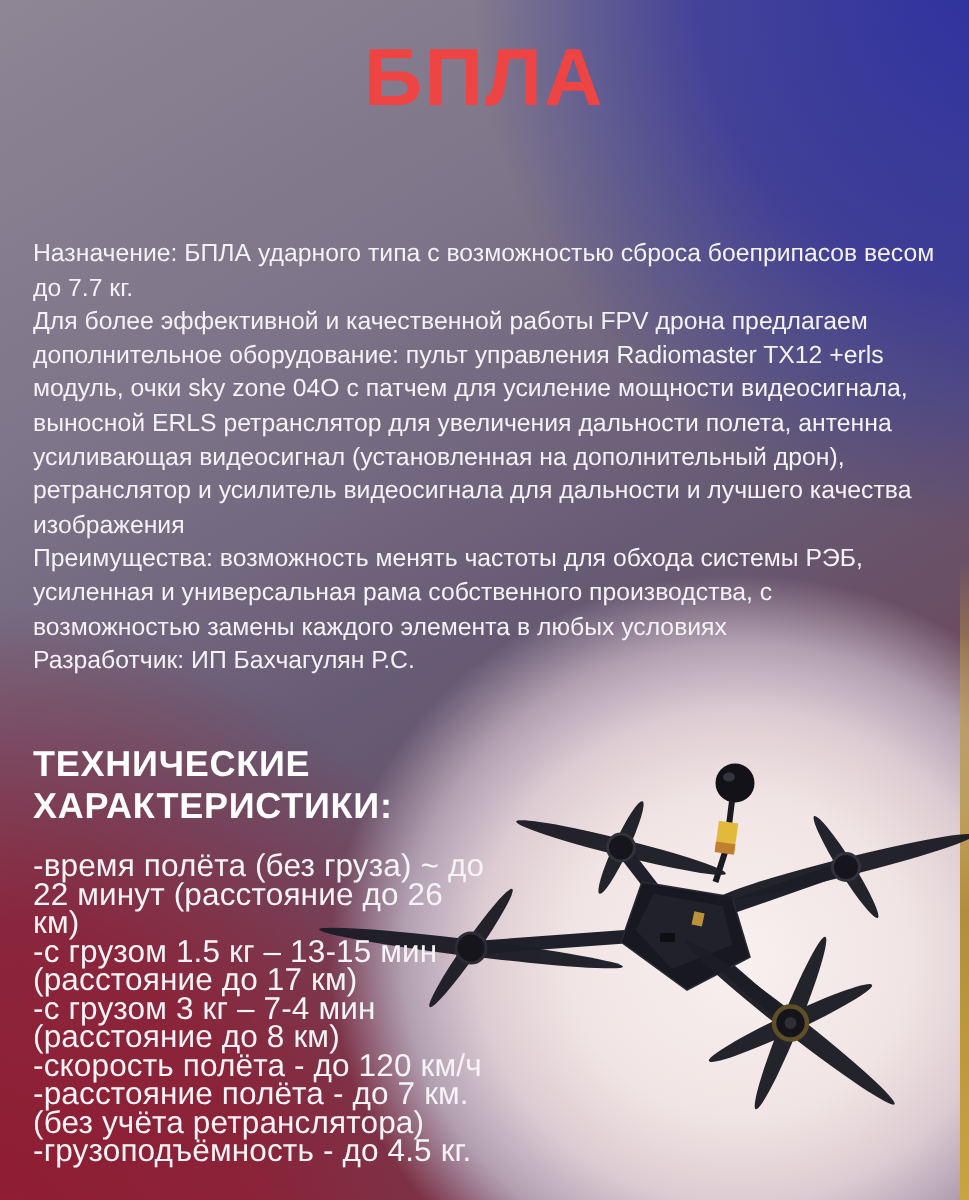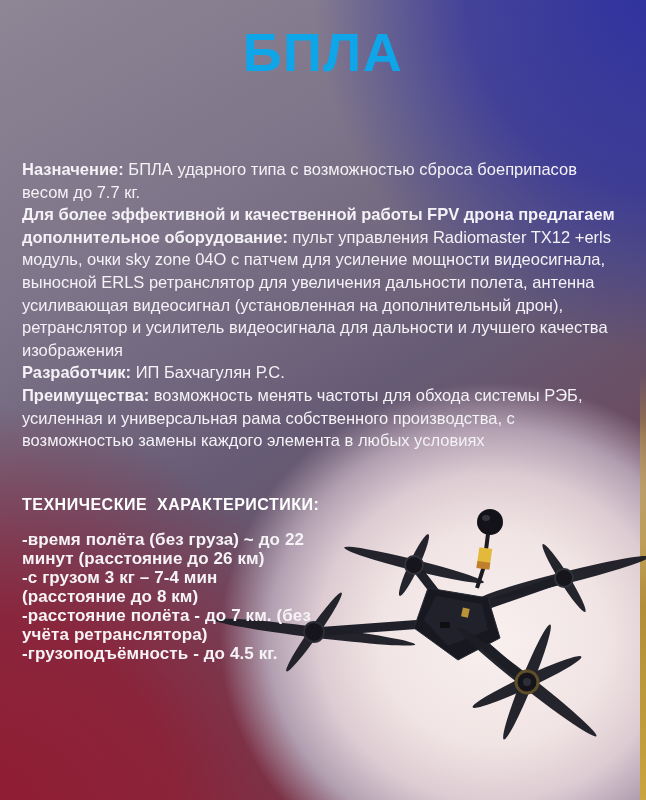--- a/index.html
+++ b/index.html
@@ -26,38 +26,38 @@
     position:absolute;right:0;top:372px;bottom:0;width:6px;
     background:linear-gradient(to bottom,
       rgba(201,164,62,0) 0%, rgba(201,164,62,0.45) 14%,
       #b28e3a 55%, #caa43e 100%);
   }
   .drone-svg{position:absolute;right:0;bottom:0;width:450px;height:330px;}
 
   .title{
     position:absolute;top:24px;left:0;width:100%;margin:0;
     text-align:center;font-weight:800;font-size:54px;line-height:57px;
-    letter-spacing:1.5px;color:#0ea5e9;
+    letter-spacing:1.5px;color:#ef4444;
   }
   .title span{display:block;}
 
   .desc{
     position:absolute;left:22px;top:158px;width:604px;
     font-size:16.5px;line-height:22.6px;color:#f4f2f6;
   }
   .desc p{margin:0;}
-  .desc b{font-weight:bold;text-align:center;}
+  .desc b{font-weight:normal;text-align:center;}
 
   .specs{position:absolute;left:22px;top:496px;width:302px;}
   .specs h2{
-    margin:0 0 16px 0;font-size:16px;font-weight:bold;
+    margin:0 0 16px 0;font-size:24px;font-weight:bold;
     letter-spacing:0.5px;word-spacing:5px;color:#ffffff;
   }
   .spec-item{
-    font-size:17px;line-height:19px;font-weight:bold;
+    font-size:21px;line-height:19px;font-weight:normal;
     letter-spacing:0.1px;color:#f6f3f6;
   }
 </style>
 </head>
 <body>
 
 <div class="poster">
   <div class="bg-base"></div>
   <div class="photo-bg"></div>
   <div class="edge-strip"></div>
@@ -112,25 +112,27 @@
     </g>
   </svg>
 
   <h1 class="title">
     <span>БПЛА</span>
   </h1>
 
   <div class="desc">
     <p><b>Назначение:</b><span> БПЛА ударного типа с возможностью сброса боеприпасов весом до 7.7 кг.</span></p>
     <p><b>Для более эффективной и качественной работы FPV дрона предлагаем дополнительное оборудование:</b><span> пульт управления Radiomaster TX12 +erls модуль, очки sky zone 04O с патчем для усиление мощности видеосигнала, выносной ERLS ретранслятор для увеличения дальности полета, антенна усиливающая видеосигнал (установленная на дополнительный дрон), ретранслятор и усилитель видеосигнала для дальности и лучшего качества изображения</span></p>
+    <p><b>Преимущества:</b><span> возможность менять частоты для обхода системы РЭБ, усиленная и универсальная рама собственного производства, с возможностью замены каждого элемента в любых условиях</span></p>
     <p><b>Разработчик:</b><span> ИП Бахчагулян Р.С.</span></p>
-    <p><b>Преимущества:</b><span> возможность менять частоты для обхода системы РЭБ, усиленная и универсальная рама собственного производства, с возможностью замены каждого элемента в любых условиях</span></p>
   </div>
 
   <div class="specs">
     <h2>ТЕХНИЧЕСКИЕ ХАРАКТЕРИСТИКИ:</h2>
     <div class="spec-item">-время полёта (без груза) ~ до 22 минут (расстояние до 26 км)</div>
+    <div class="spec-item">-с грузом 1.5 кг – 13-15 мин (расстояние до 17 км)</div>
     <div class="spec-item">-с грузом 3 кг – 7-4 мин (расстояние до 8 км)</div>
+    <div class="spec-item">-скорость полёта - до 120 км/ч</div>
     <div class="spec-item">-расстояние полёта - до 7 км. (без учёта ретранслятора)</div>
     <div class="spec-item">-грузоподъёмность - до 4.5 кг.</div>
 
   </div>
 </div>
 
 </body></html>

